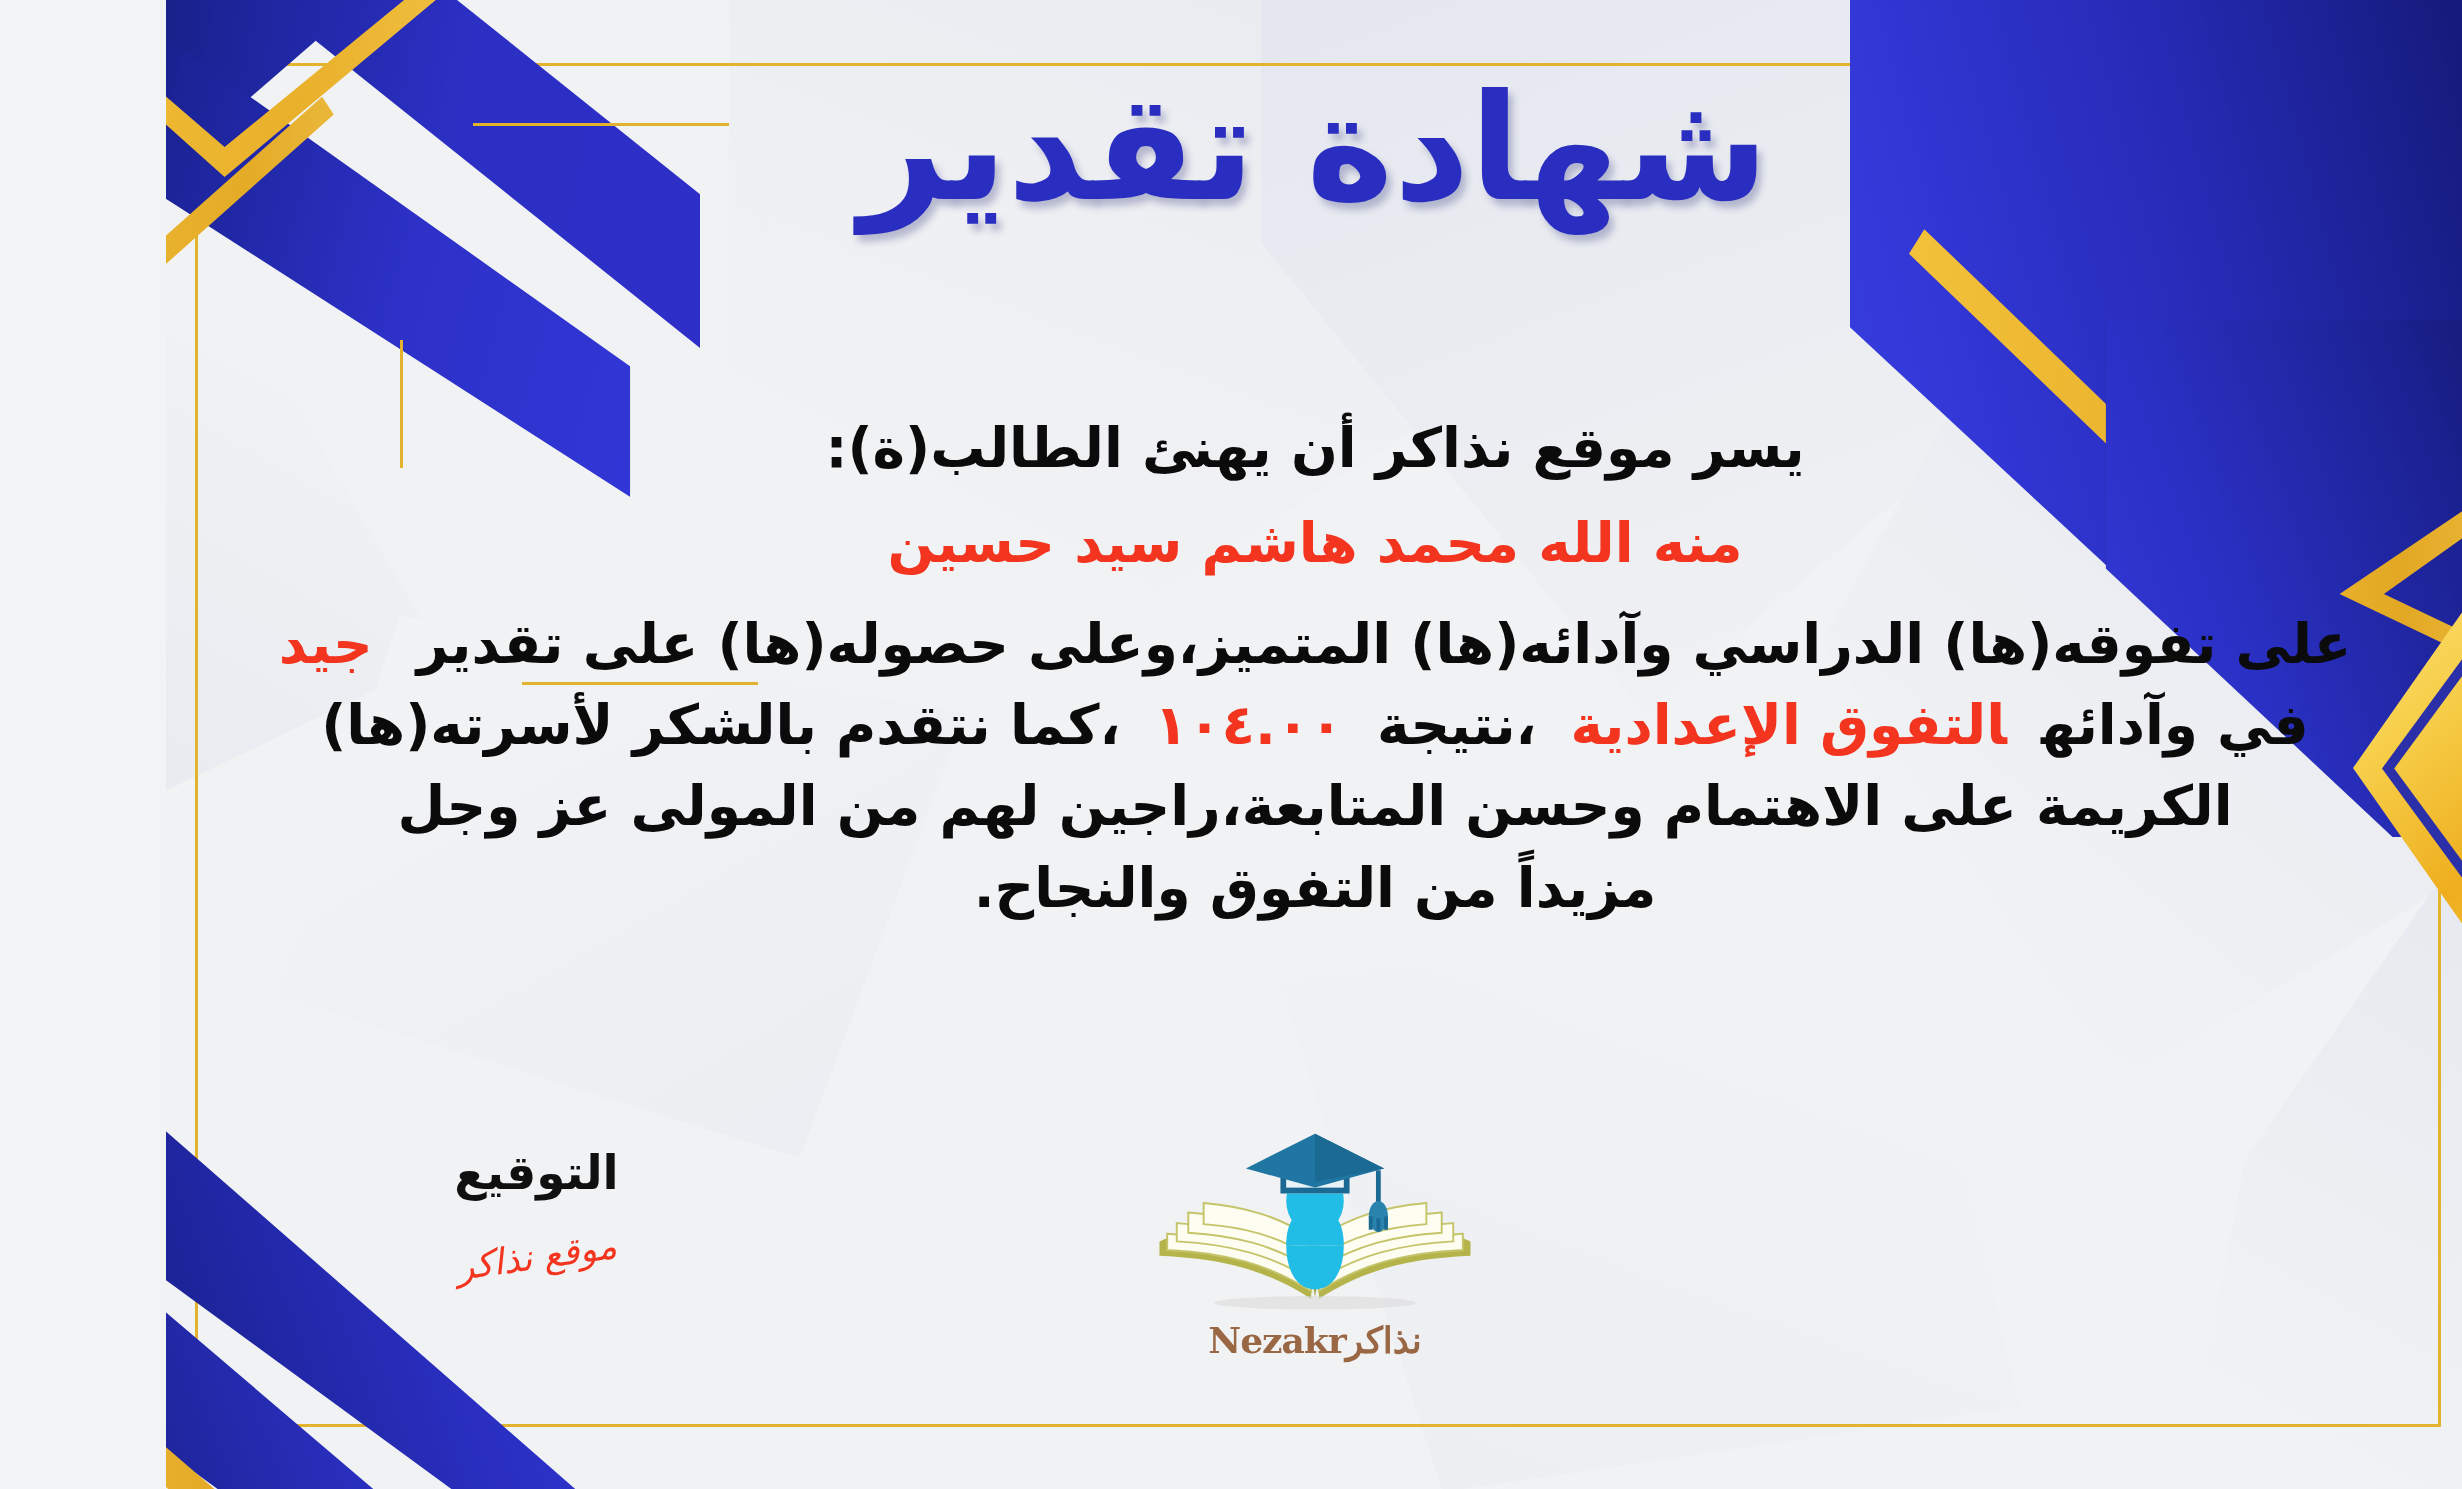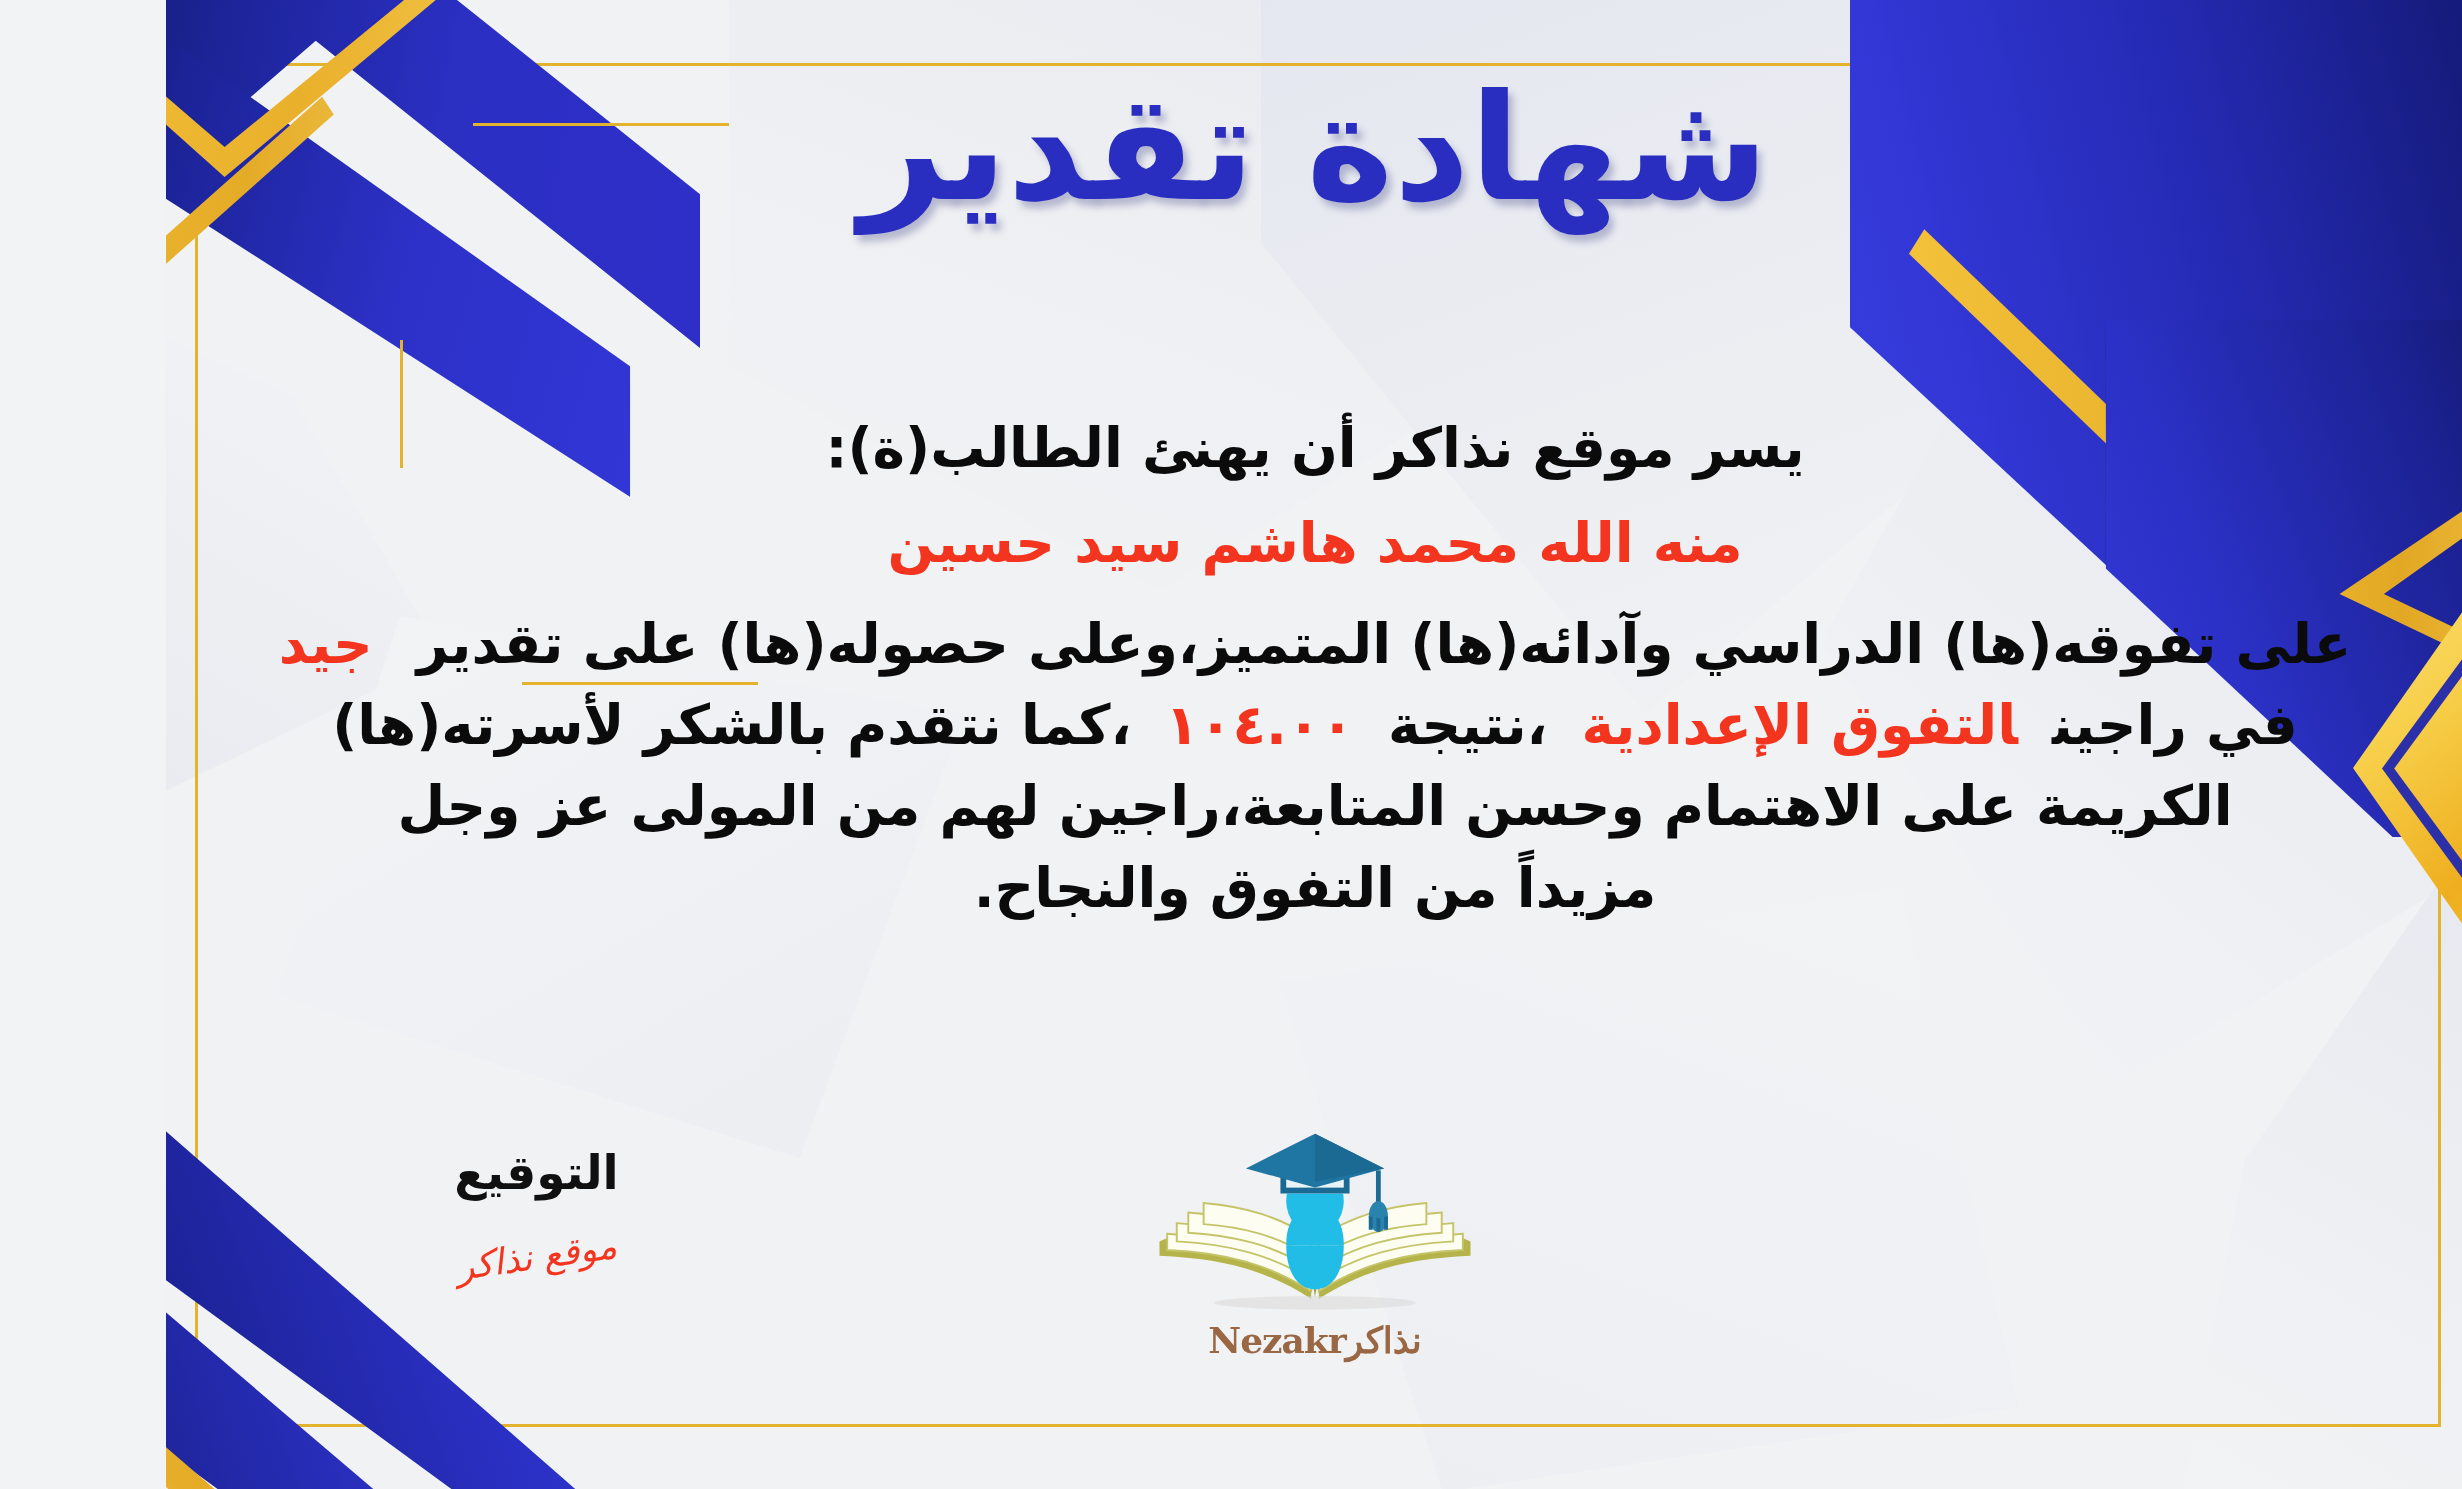--- a/index.html
+++ b/index.html
@@ -343,21 +343,21 @@
 
       <div class="line line-greeting">يسر موقع نذاكر أن يهنئ الطالب(ة):</div>
 
       <div class="student-name">منه الله محمد هاشم سيد حسين</div>
 
       <div class="line line-para">
         <span>على تفوقه(ها) الدراسي وآدائه(ها) المتميز،وعلى حصوله(ها) على تقدير</span><span class="hl sp-r">جيد</span>
       </div>
 
       <div class="line line-para">
-        <span>في راجين</span><span class="hl sp-both">التفوق الإعدادية</span><span>،نتيجة</span><span class="hl sp-both">١٠٤.٠٠</span><span>،كما نتقدم بالشكر لأسرته(ها)</span>
+        <span>في وآدائه</span><span class="hl sp-both">التفوق الإعدادية</span><span>،نتيجة</span><span class="hl sp-both">١٠٤.٠٠</span><span>،كما نتقدم بالشكر لأسرته(ها)</span>
       </div>
 
       <div class="line line-para">الكريمة على الاهتمام وحسن المتابعة،راجين لهم من المولى عز وجل</div>
 
       <div class="line line-para">مزيداً من التفوق والنجاح.</div>
     </div>
 
     <div class="signature-block">
       <div class="signature-label">التوقيع</div>
       <div class="signature-script">موقع نذاكر</div>

